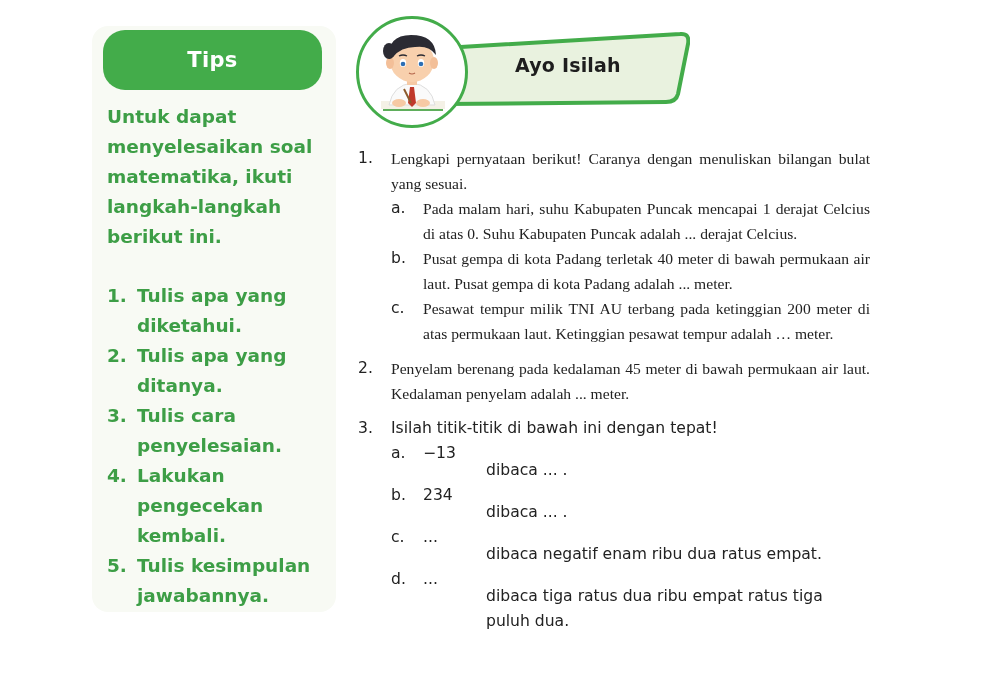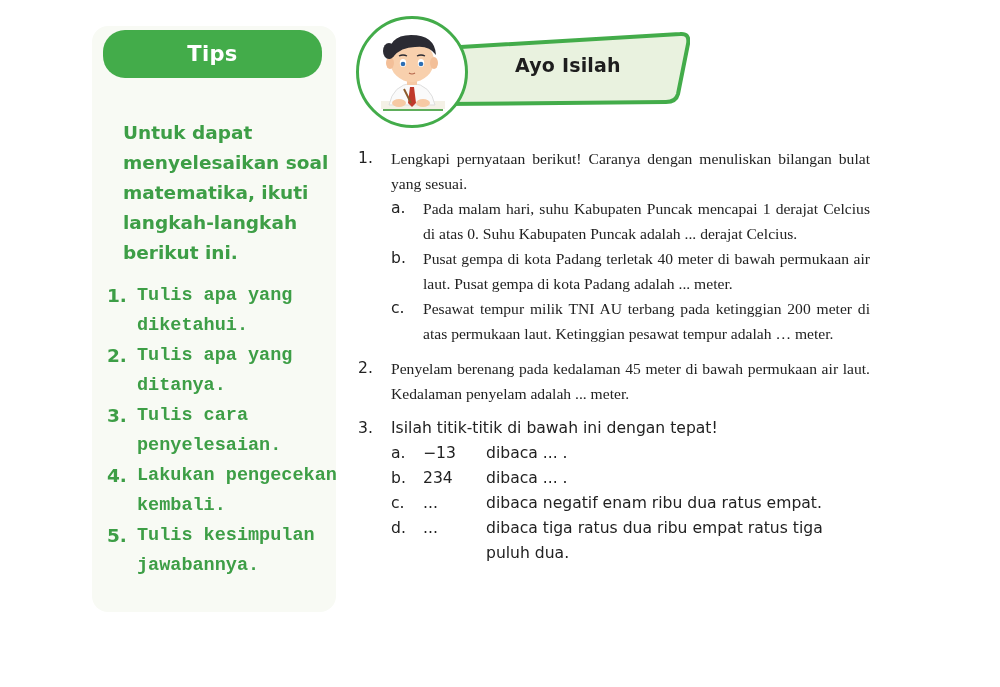--- a/index.html
+++ b/index.html
@@ -11,47 +11,47 @@
     }
     
     .tips-panel {
       position: absolute; left: 92px; top: 26px;
       width: 244px; height: 586px;
       background: #f8faf4;
       border-radius: 16px;
     }
     .tips-header {
       position: absolute; left: 103px; top: 30px;
-      width: 219px; height: 48px;
+      width: 219px; height: 60px;
       background: #43ac4a;
       border-radius: 22px;
       color: #ffffff;
       font-size: 21px; font-weight: bold;
       display: flex; align-items: center; justify-content: center;
       letter-spacing: 0.3px;
     }
     .tips-intro {
       position: absolute; left: 107px; top: 102px;
       width: 230px;
       color: #3d9e46;
       font-size: 18.5px; font-weight: bold;
       line-height: 30px;
-      margin: 16px;
+      margin: 0;
     }
     .tips-steps {
       position: absolute; left: 107px; top: 281px;
       width: 230px;
       list-style: none; margin: 0; padding: 0;
       color: #3d9e46;
       font-size: 18.5px; font-weight: bold;
       line-height: 30px;
     }
     .tips-steps li { display: flex; }
     .tips-steps .num { width: 30px; flex: 0 0 30px; }
-    .tips-steps .txt { flex: 1; font-family: Liberation Mono, monospace; }
+    .tips-steps .txt { flex: 1; }
 
     
     .banner {
       position: absolute; left: 440px; top: 30px;
       width: 250px; height: 76px;
     }
     .banner svg { position: absolute; left: 0; top: 0; }
     .banner-title {
       position: absolute; left: 75px; top: 24px;
       font-size: 19px; font-weight: bold; color: #1e1e1e;
@@ -76,21 +76,21 @@
     .q { display: flex; margin-bottom: 10px; }
     .q > .qnum { width: 33px; flex: 0 0 33px; }
     .q > .qbody { flex: 1; }
     .just { text-align: justify; text-align-last: left; font-family: Liberation Serif, serif; }
     .sub { display: flex; }
     .sub > .snum { width: 32px; flex: 0 0 32px; }
     .sub > .sbody { flex: 1; }
     .row3 { display: flex; }
     .row3 .snum { width: 32px; flex: 0 0 32px; }
     .row3 .val { width: 63px; flex: 0 0 63px; }
-    .row3 .read { flex: 1; }
+    .row3 .read { flex: 1; margin-top: 17px; }
   </style>
 </head>
 <body>
 
 <div class="tips-panel"></div>
 <div class="tips-header">
   <span>Tips</span>
 </div>
 <p class="tips-intro">Untuk dapat menyelesaikan soal matematika, ikuti langkah-langkah berikut ini.</p>
 <ol class="tips-steps">

